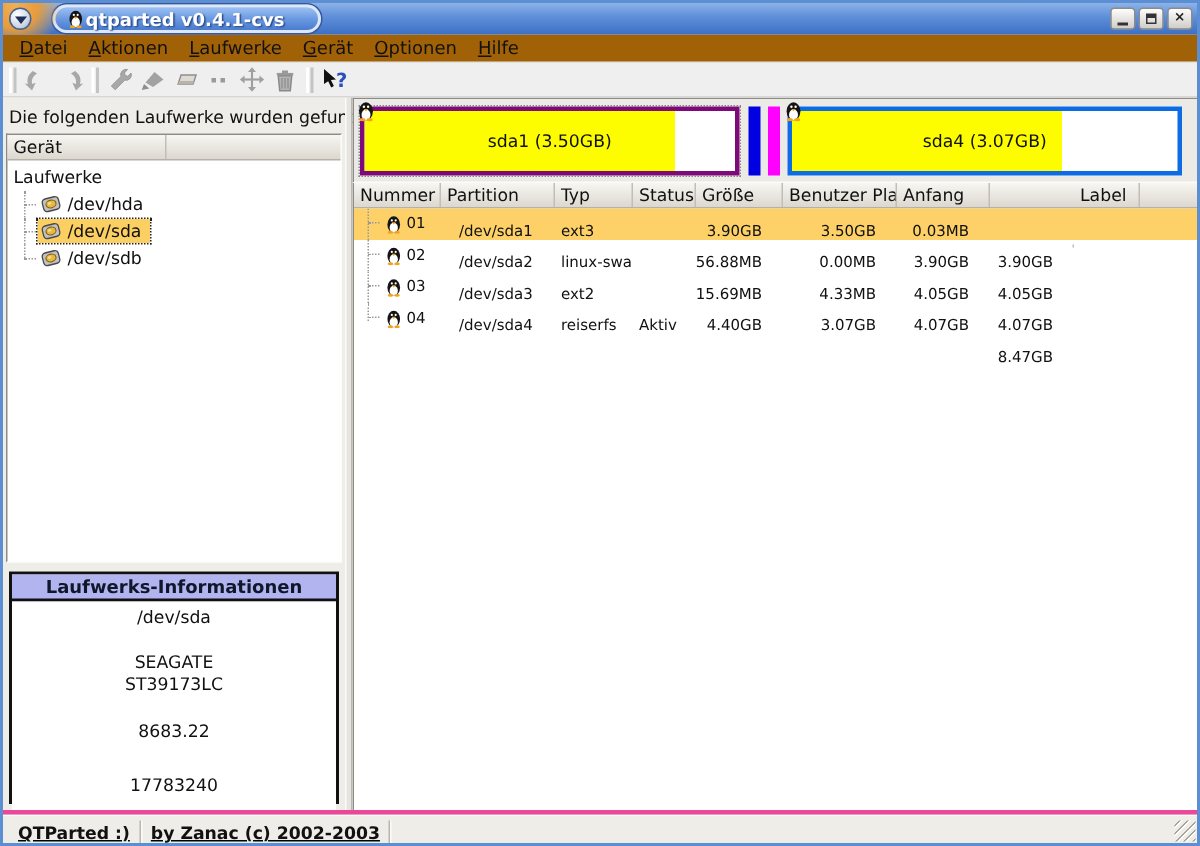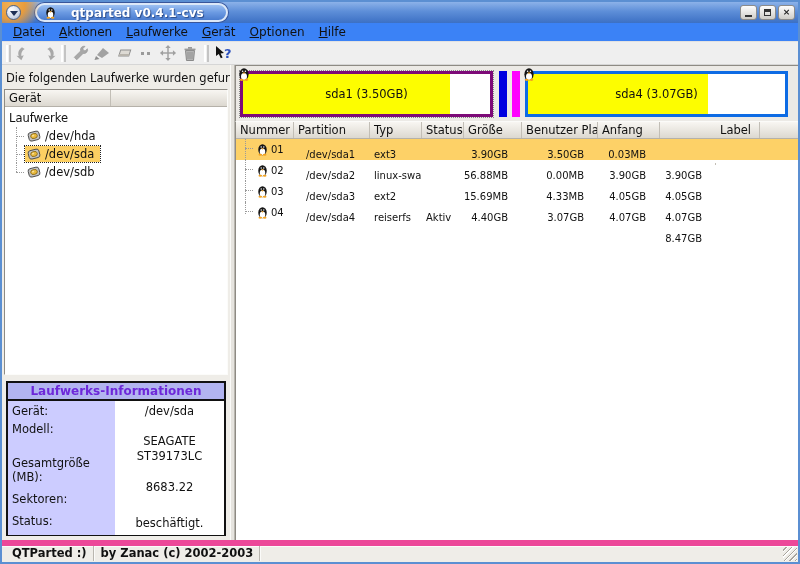--- a/index.html
+++ b/index.html
@@ -8,31 +8,31 @@
 
   
   .titlebar { height:21px; flex:0 0 21px; display:flex; align-items:center; position:relative;
     background:linear-gradient(#8cb2e9 0%, #5d8ed8 45%, #3c70c4 100%); }
   .titlebar::before { content:""; position:absolute; left:0; top:0; width:46px; height:21px;
     background:radial-gradient(circle at 8px 2px, #f0b054 0%, #e89c3c 35%, rgba(232,156,60,0) 72%); }
   .menu-btn { width:15px; height:15px; border-radius:50%; margin-left:4px; position:relative; z-index:2;
     background:radial-gradient(circle at 35% 30%, #ffffff, #cfd8e8 60%, #9fb0cc); border:1px solid #46628e;
     display:flex; align-items:center; justify-content:center; }
   .menu-btn .tri { width:0; height:0; border-left:4px solid transparent; border-right:4px solid transparent; border-top:5px solid #1d2f55; margin-top:1px; }
-  .title-pill { margin-left:14px; height:19px; padding:0 22px 0 8px; border-radius:10px; display:flex; align-items:center; gap:15px;
+  .title-pill { margin-left:14px; height:19px; padding:0 22px 0 8px; border-radius:10px; display:flex; align-items:center; gap:1px;
     background:linear-gradient(#9cc0f2 0%, #6b9ae2 50%, #4a7ccf 100%); border:2px solid #dce8f8; box-shadow:0 0 0 1px #39569a; }
   .title-text { color:#fff; font-size:12px; font-weight:bold; text-shadow:1px 1px 1px #2a4a88; white-space:nowrap; }
   .win-btns { position:absolute; right:3px; top:3px; display:flex; gap:2px; }
   .win-btn { width:17px; height:15px; border-radius:3px; background:linear-gradient(#fdfdfd,#cfcdc8); border:1px solid #8b8b8b;
     display:flex; align-items:center; justify-content:center; font-size:9px; font-weight:bold; color:#222; line-height:1; }
   .glyph-min { width:7px; height:2px; background:#333; margin-top:6px; }
   .glyph-max { width:7px; height:7px; border:1px solid #333; border-top:3px solid #333; }
 
   
-  .menubar { height:19px; flex:0 0 19px; background:#3b82f6; display:flex; align-items:center; padding-left:4px; border-bottom:1px solid #e2e2e2; }
+  .menubar { height:19px; flex:0 0 19px; background:#a16207; display:flex; align-items:center; padding-left:4px; border-bottom:1px solid #e2e2e2; }
   .menu-item { font-size:12px; color:#111; padding:1px 7px; white-space:nowrap; }
   .menu-item .accel { text-decoration:underline; }
 
   
   .toolbar { height:23px; flex:0 0 23px; background:#efefef; display:flex; align-items:center; padding-left:1px; border-bottom:1px solid #d6d6d6; }
   .tb-handle { width:5px; height:17px; margin:0 3px; border-left:2px solid #fff; border-right:2px solid #c4c4c4; }
   .tb-icon { width:22px; height:20px; display:flex; align-items:center; justify-content:center; }
   .tb-icon svg { display:block; }
 
   
@@ -54,21 +54,21 @@
   .tree-child { padding-left:8px; }
   .branch { width:12px; height:18px; position:relative; flex:0 0 12px; }
   .branch::before { content:""; position:absolute; left:3px; top:0; bottom:0; border-left:1px dotted #9a9a9a; }
   .branch.last::before { bottom:9px; }
   .branch::after { content:""; position:absolute; left:3px; top:9px; width:8px; border-top:1px dotted #9a9a9a; }
   .tree-item { display:flex; align-items:center; gap:4px; padding:1px 6px 1px 2px; }
   .tree-item.selected { background:#fccf62; outline:1px dotted #222; }
 
   
   .info-panel { margin:6px 2px 2px 2px; border:2px solid #111; background:#fff; height:155px; display:flex; flex-direction:column; }
-  .info-header { height:34px; flex:0 0 17px; background:#b2b4f0; border-bottom:2px solid #111; text-align:center; font-size:12px; font-weight:bold; color:#6d28d9; line-height:16px; }
+  .info-header { height:34px; flex:0 0 17px; background:#b2b4f0; border-bottom:2px solid #111; text-align:center; font-size:12px; font-weight:bold; color:#0f172a; line-height:16px; }
   .info-body { flex:1 1 auto; display:flex; }
   .info-labels { width:107px; flex:0 0 107px; background:#ccccff; padding:1px 0; }
   .info-values { flex:1 1 auto; background:#fff; padding:1px 0; }
   .info-row-label { font-size:11.5px; color:#111; padding:2px 2px 2px 4px; }
   .info-row-value { font-size:11.5px; color:#111; text-align:center; padding:2px 2px; }
   .r1 { height:18px; } .r2 { height:34px; } .r3 { height:36px; } .r4 { height:22px; } .r5 { height:20px; }
   .info-values .r2 { width:90px; margin:12px auto; line-height:1.3; }
 
   
   .disk-view { height:57px; flex:0 0 57px; background:#eceae6; border-top:1px solid #8e8b84; border-left:1px solid #8e8b84; border-bottom:1px solid #fbfbf9; position:relative; }
@@ -95,21 +95,21 @@
   .ptable .td { font-size:10px; color:#111; white-space:nowrap; overflow:hidden; height:21px; display:flex; align-items:flex-end; }
   .c-nummer { width:58px; } .c-partition { width:76px; } .c-typ { width:52px; } .c-status { width:42px; }
   .c-groesse { width:58px; } .c-benutzer { width:76px; } .c-anfang { width:62px; } .c-ende { width:56px;margin-top:41px; }
   .c-label { width:44px; } .c-fill { flex:1 1 auto; border-right:none !important; }
   .td.c-partition { padding-left:12px; } .td.c-typ, .td.c-status { padding-left:4px; }
   .td.num { justify-content:flex-end; padding-right:14px; }
   .nummer-cell { display:flex; align-items:center; gap:3px; padding-left:6px; }
   .nummer-cell .branch { height:21px; }
 
   
-  .statusbar { height:22px; flex:0 0 22px; background:#efede8; border-top:6px solid #ec4899; box-shadow:inset 0 1px 0 #fbfbf9; display:flex; align-items:flex-start; padding:0 4px; position:relative; }
+  .statusbar { height:22px; flex:0 0 22px; background:#efede8; border-top:3px solid #ec4899; box-shadow:inset 0 1px 0 #fbfbf9; display:flex; align-items:flex-end; padding:0 4px; position:relative;text-decoration:underline; }
   .status-text { font-size:11.5px; font-weight:bold; color:#111; padding:0 6px; }
   .status-sep { width:2px; height:15px; border-left:1px solid #b9b6af; border-right:1px solid #fbfbf9; }
   .resize-grip { position:absolute; right:1px; bottom:1px; width:14px; height:14px;
     background:repeating-linear-gradient(135deg, transparent 0 2px, #a8a49c 2px 3px, #fff 3px 4px); }
 </style>
 </head>
 <body>
 
 <svg width="0" height="0" style="position:absolute">
   <defs>
@@ -271,31 +271,25 @@
                 </svg>
               <span>/dev/sdb</span>
             </span>
           </div>
         </div>
       </div>
 
       <div class="info-panel">
         <div class="info-header">Laufwerks-Informationen</div>
         <div class="info-body">
-          <div class="info-labels">
-            <div class="info-row-label r1">Gerät:</div>
-            <div class="info-row-label r2">Modell:</div>
-            <div class="info-row-label r3">Gesamtgröße (MB):</div>
-            <div class="info-row-label r4">Sektoren:</div>
-            <div class="info-row-label r5">Status:</div>
-          </div>
           <div class="info-values">
             <div class="info-row-value r1">/dev/sda</div>
             <div class="info-row-value r2">SEAGATE ST39173LC</div>
             <div class="info-row-value r3">8683.22</div>
+            <div class="info-row-value r4">17783240</div>
             <div class="info-row-value r5">beschäftigt.</div>
           </div>
         </div>
       </div>
     </div>
 
     <div class="splitter"></div>
 
     <div class="right-pane">
 

